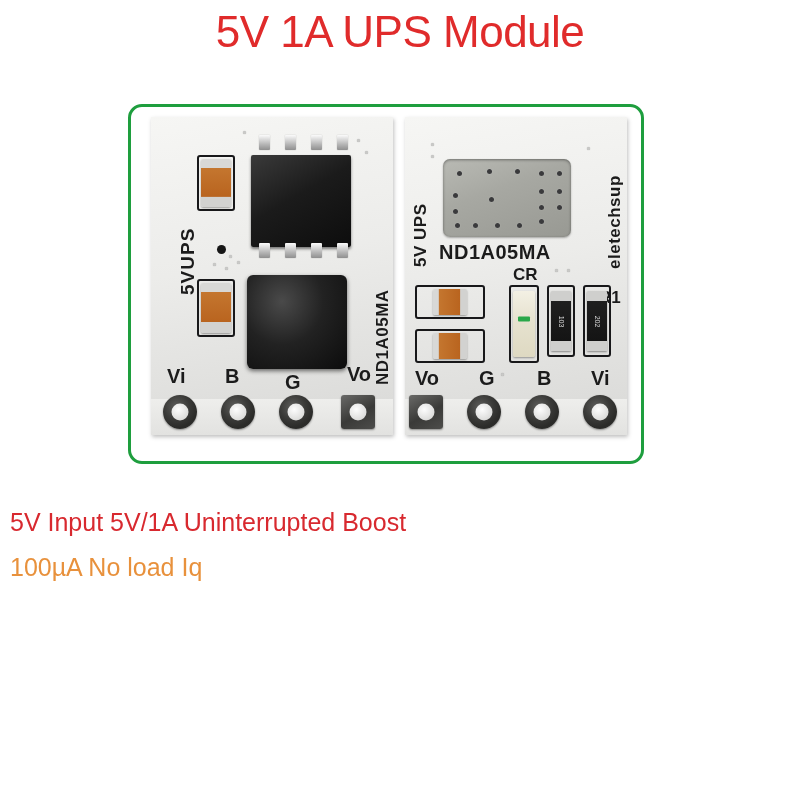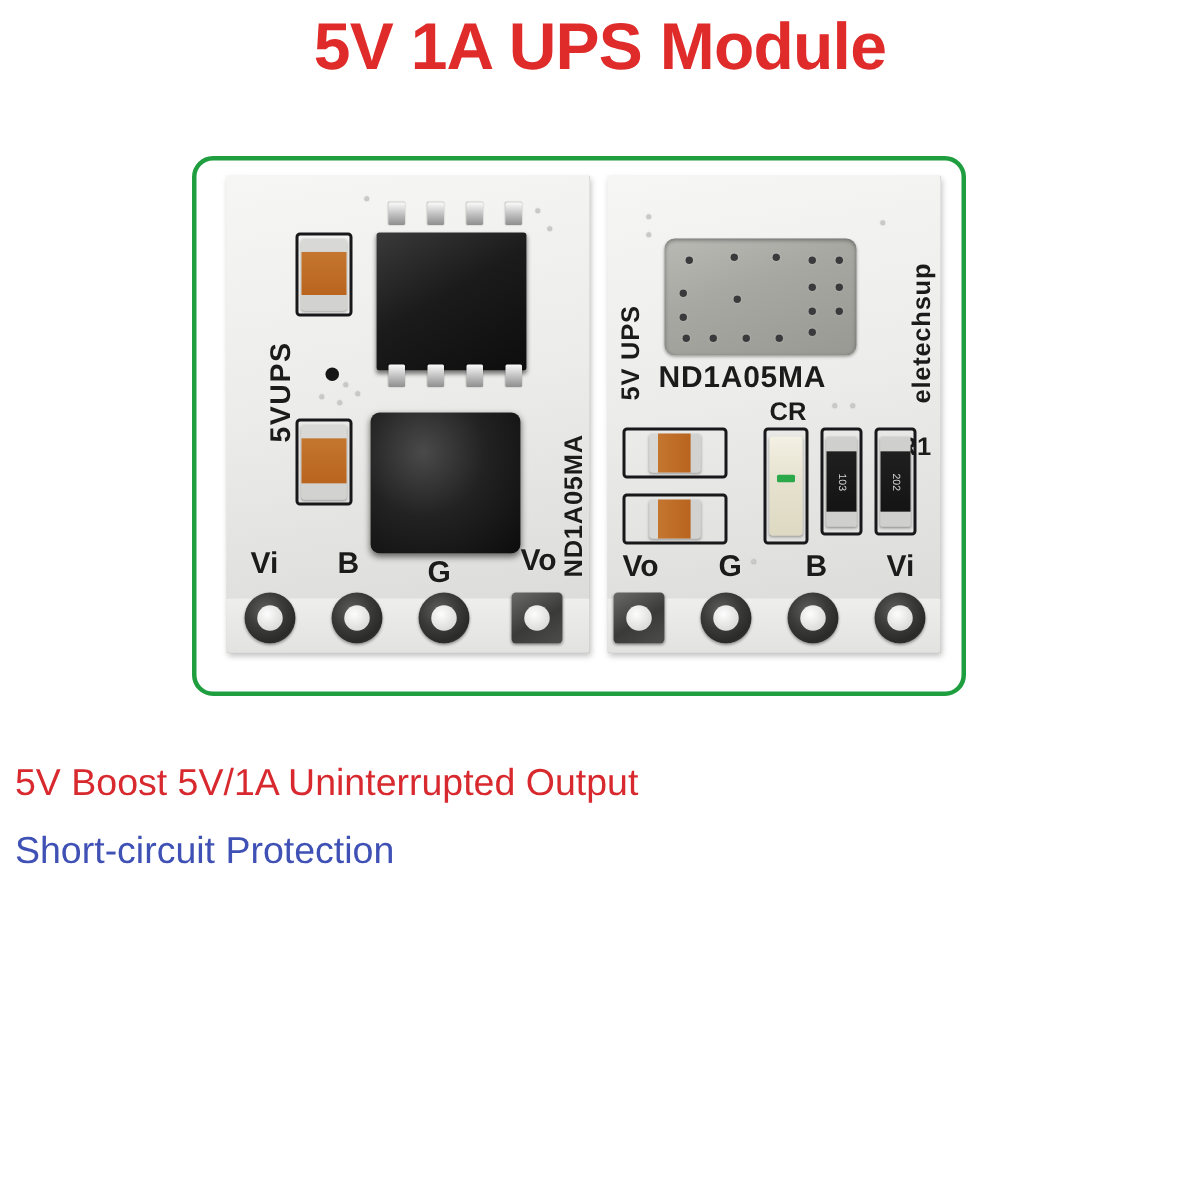--- a/index.html
+++ b/index.html
@@ -16,21 +16,21 @@
   }
 
   
   #product-title {
     position: absolute;
     left: 0;
     top: 8px;
     width: 800px;
     text-align: center;
     font-size: 44px;
-    font-weight: bold;
+    font-weight: normal;
     color: #e02b2b;
     letter-spacing: -0.5px;
     line-height: 1.1;
   }
 
   
   #photo-frame {
     position: absolute;
     left: 128px;
     top: 104px;
@@ -344,15 +344,15 @@
         <div class="pad-round" style="left:62px;  top:-4px;"></div>
         <div class="pad-round" style="left:120px; top:-4px;"></div>
         <div class="pad-round" style="left:178px; top:-4px;"></div>
       </div>
     </div>
 
   </div>
 </div>
 
 <div id="feature-list">
-  <div class="feature-line" style="color: rgb(216, 41, 47);">5V Boost 5V/1A Uninterrupted Output</div>
-  <div class="feature-line" style="color: rgb(63, 81, 181);">Short-circuit Protection</div>
+  <div class="feature-line" style="color: rgb(216, 41, 47);">5V Input 5V/1A Uninterrupted Boost</div>
+  <div class="feature-line" style="color: rgb(232, 145, 60);">100µA No load Iq</div>
 </div>
 
 </body></html>

